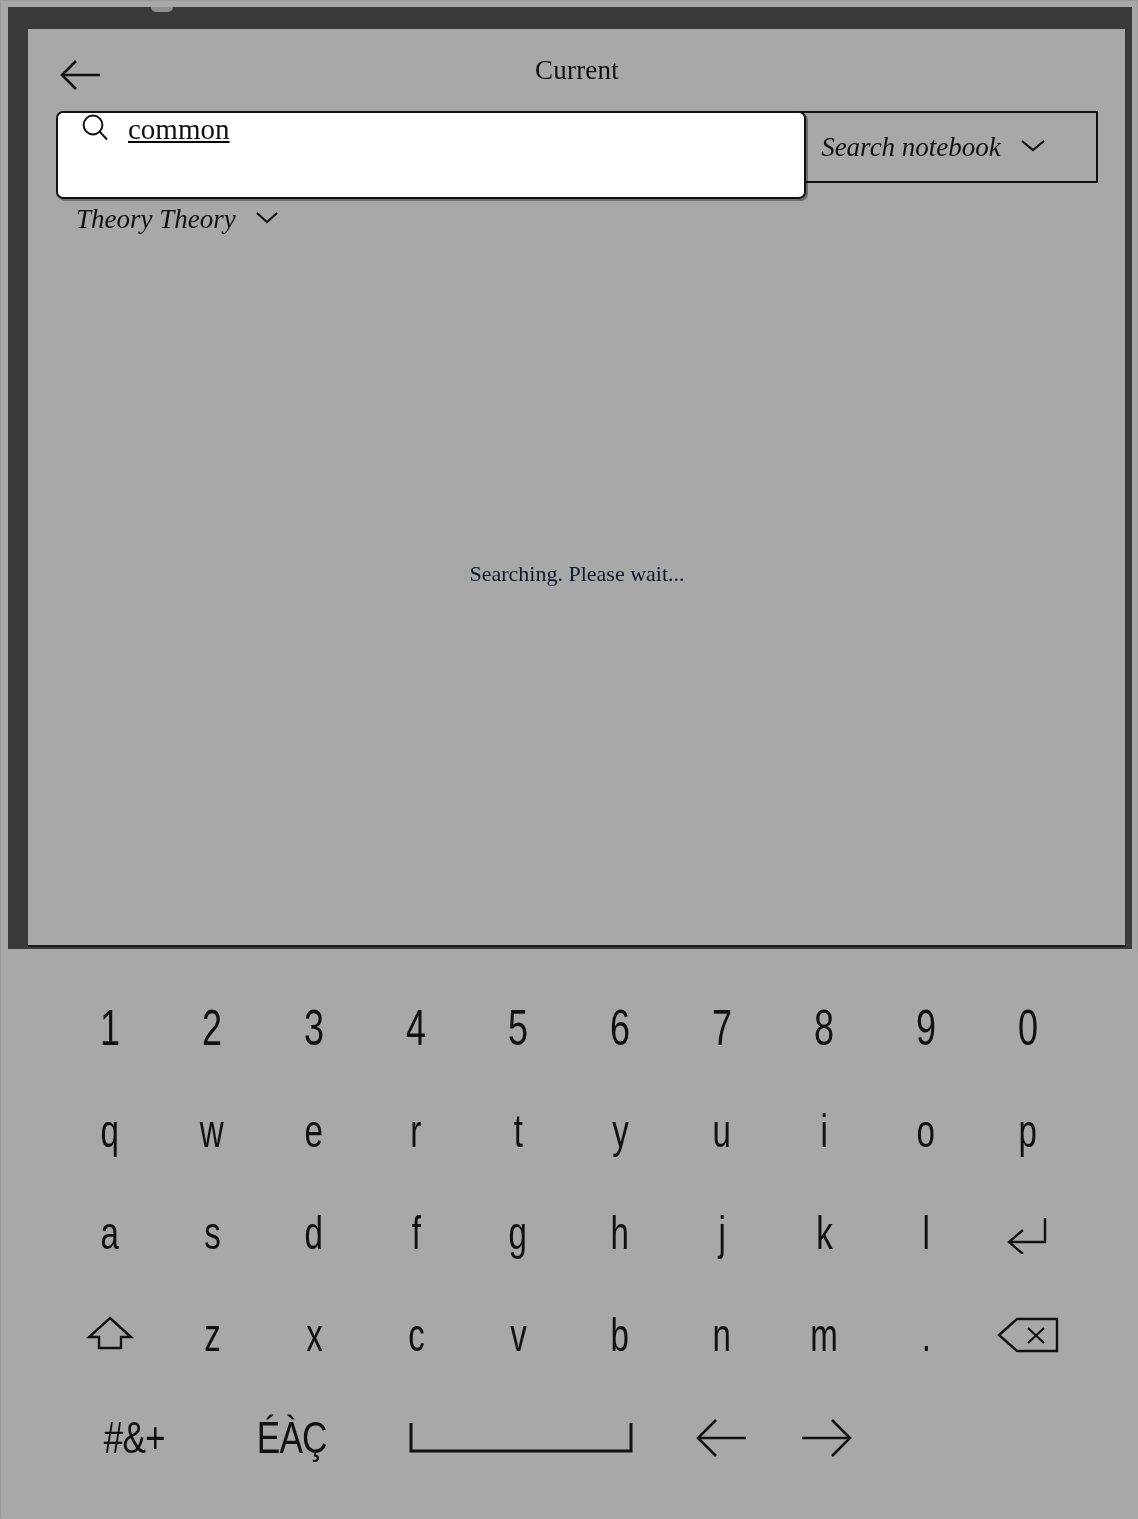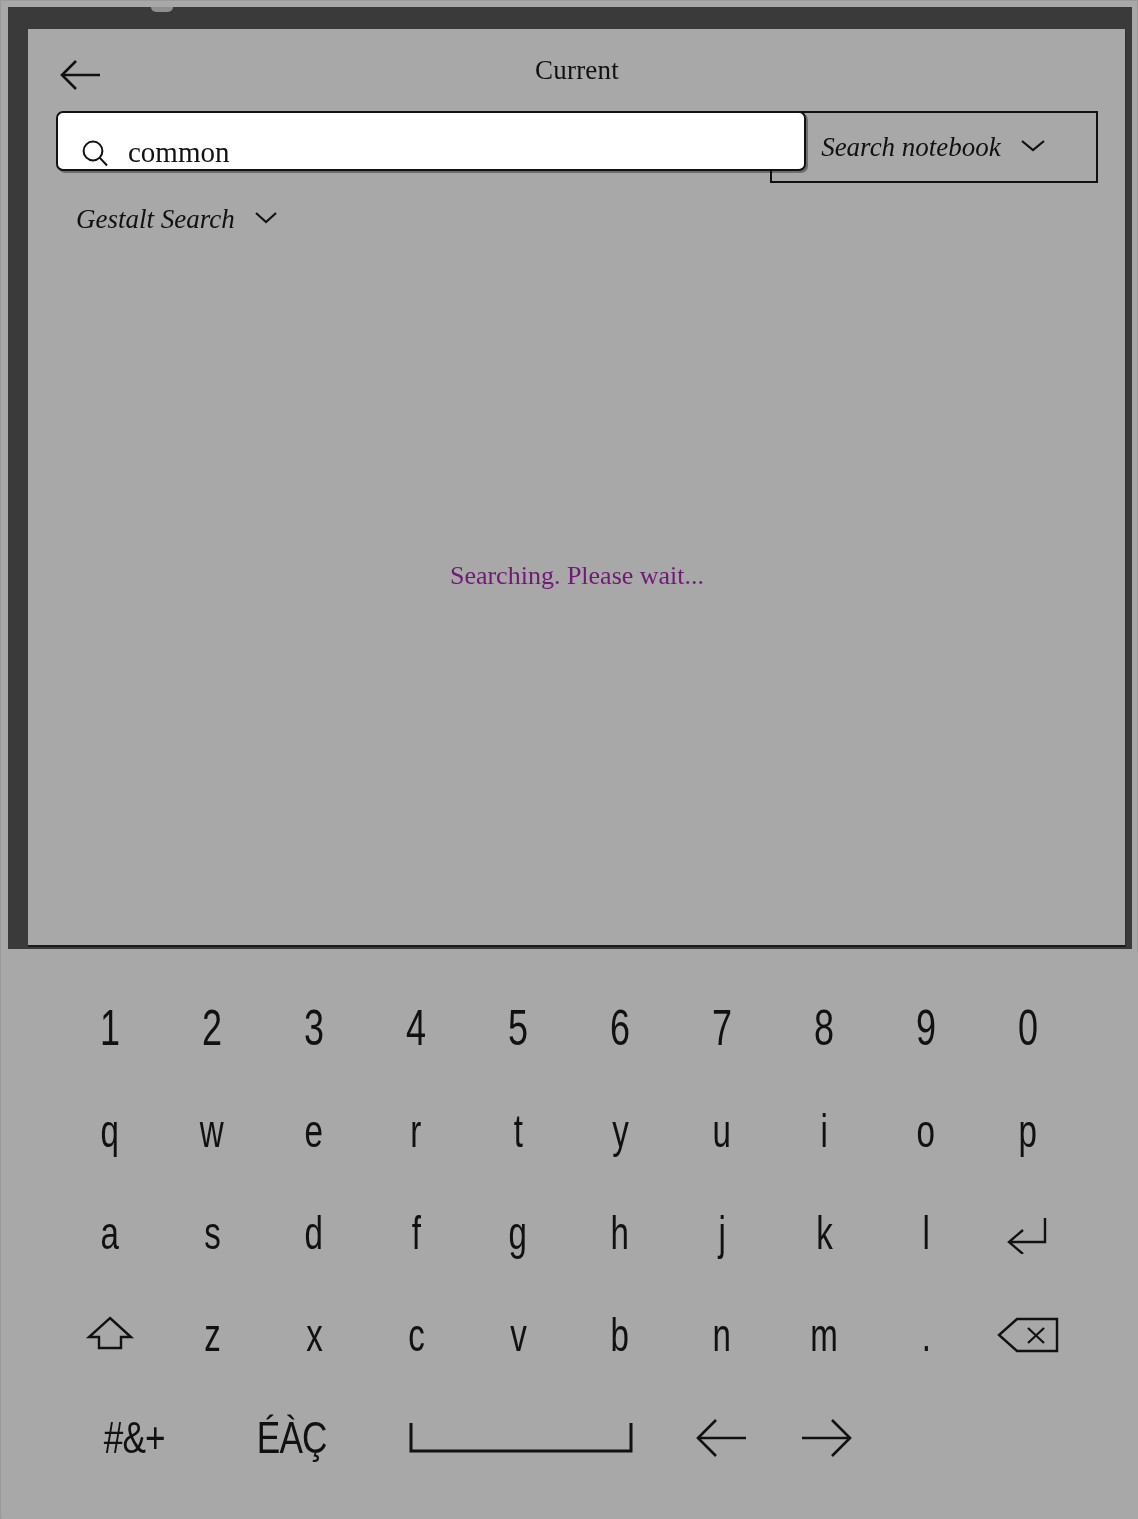--- a/index.html
+++ b/index.html
@@ -82,29 +82,30 @@
     left: 28px;
     top: 82px;
     width: 1042px;
     height: 72px;
   }
   .search-field {
     position: absolute;
     left: 0;
     top: 0;
     width: 750px;
-    height: 60px;
+    height: 88px;
     background: #ffffff;
     border: 2px solid #111;
     border-radius: 7px;
     box-sizing: border-box;
     box-shadow: 2px 2px 0 rgba(0,0,0,0.35);
     display: flex;
-    align-items: flex-end;
+    align-items: flex-start;
     z-index: 3;
+    text-decoration: underline;
   }
   .search-icon {
     margin-left: 22px;
     width: 30px;
     height: 30px;
     flex: 0 0 auto;
   }
   .search-value {
     margin-left: 18px;
     font-size: 29px;
@@ -148,22 +149,22 @@
     color: #111;
   }
 
   
   .status-text {
     position: absolute;
     left: 0;
     top: 532px;
     width: 1098px;
     text-align: center;
-    font-size: 26px;
-    color: #701a75;
+    font-size: 22px;
+    color: #0f172a;
   }
 
   
   .keyboard {
     position: absolute;
     left: 1px;
     top: 951px;
     width: 1136px;
     height: 567px;
     background: #a8a8a8;
@@ -262,21 +263,21 @@
               <circle cx="13" cy="12" r="9.4" fill="none" stroke="#111" stroke-width="2"></circle>
               <line x1="19.6" y1="18.6" x2="27" y2="26.5" stroke="#111" stroke-width="2"></line>
             </svg>
           </span>
           <span class="search-value" title="Search">common</span>
         </div>
 
       </div>
 
       <div class="notebook-filter">
-        <span class="notebook-label">Gestalt Search</span>
+        <span class="notebook-label">Theory Theory</span>
         <span>
           <svg viewBox="0 0 26 15" width="26" height="15" aria-hidden="true">
             <polyline points="3,3 13,12 23,3" fill="none" stroke="#111" stroke-width="2.1" stroke-linecap="butt" stroke-linejoin="miter"></polyline>
           </svg>
         </span>
       </div>
 
       <div class="status-text">Searching. Please wait...</div>
 
     </div>

